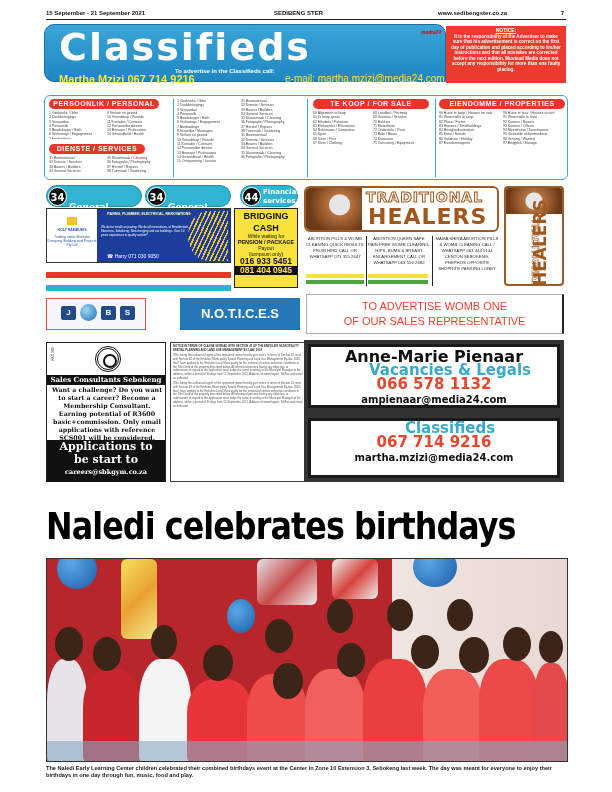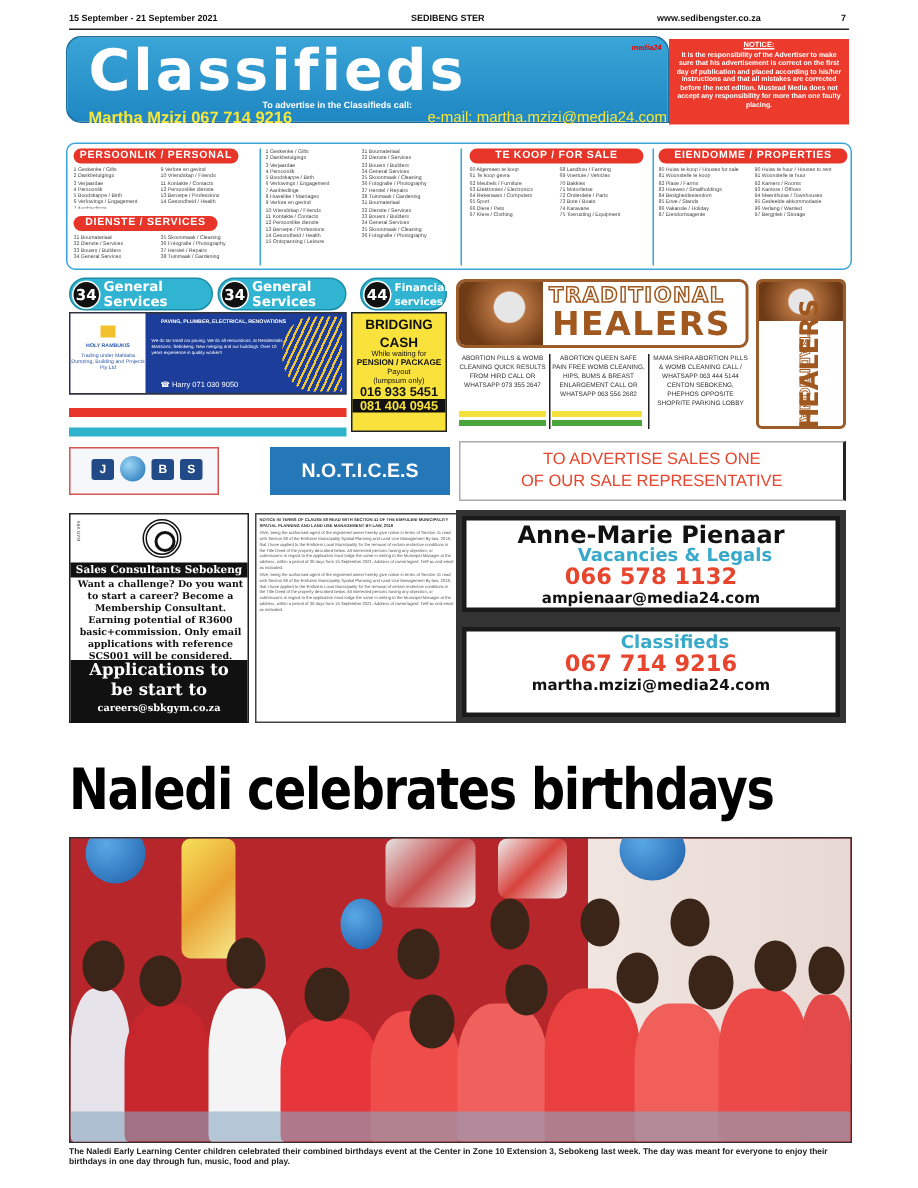--- a/index.html
+++ b/index.html
@@ -24,21 +24,21 @@
   .notice-box .notice-title { font-size: 5px; text-decoration: underline; }
 
   
   .index-area { left: 44px; top: 95px; width: 524px; height: 85px; border: 1px solid #3aa5d8; border-radius: 6px; background: #fff; }
   .cat-pill { position: absolute; height: 10px; background: #e8352a; color: #fff; font-size: 7px; font-weight: bold; text-align: center; line-height: 10px; border-radius: 5px; letter-spacing: 0.5px; }
   .cat-list { position: absolute; font-size: 3.5px; line-height: 4.3px; color: #444; overflow: hidden; }
   .cat-list div { white-space: nowrap; }
   .vline { position: absolute; width: 1px; background: #3aa5d8; }
 
   
-  .svc-pill { position: absolute; height: 22px; background: #31b4d1; border-radius: 11px; color: #fff; font-weight: bold; font-family: "DejaVu Sans", sans-serif; font-size: 9px; line-height: 10px; padding-left: 22px; padding-top: 1px; border: 1px solid #1d8ea8; }
+  .svc-pill { position: absolute; height: 22px; background: #31b4d1; border-radius: 11px; color: #fff; font-weight: bold; font-family: "DejaVu Sans", sans-serif; font-size: 9px; line-height: 10px; padding-left: 22px; padding-top: 16px; border: 1px solid #1d8ea8; }
   .svc-num { position: absolute; left: 1px; top: 1px; width: 19px; height: 19px; border-radius: 50%; background: #111; color: #fff; font-size: 10px; text-align: center; line-height: 19px; border: 1px solid #fff; }
 
   .plumber-ad { left: 46px; top: 208px; width: 185px; height: 55px; background: #1c3d9a; border: 1px solid #333; }
   .plumber-left { position: absolute; left: 0; top: 0; width: 50px; height: 100%; background: #fff; font-size: 3.5px; color: #2f5aa8; text-align: center; padding-top: 8px; }
   .plumber-logo { width: 10px; height: 8px; background: #f2c12e; margin: 0 auto 3px; }
   .plumber-head { position: absolute; left: 56px; top: 3px; width: 92px; font-size: 3.5px; color: #fff; font-weight: bold; text-align: center; line-height: 5px; }
   .plumber-body { position: absolute; left: 54px; top: 16px; width: 90px; font-size: 3px; color: #fff; line-height: 4px; }
   .plumber-phone { position: absolute; left: 60px; top: 44px; font-size: 5px; color: #fff; }
   .plumber-waves { position: absolute; right: 2px; top: 2px; width: 40px; height: 50px; background: repeating-linear-gradient(115deg, #f0c534 0 1.5px, #1c3d9a 1.5px 4px); border-radius: 50% 0 0 50%; }
 
@@ -79,21 +79,21 @@
   .sales-body { position: absolute; left: 2px; top: 43px; width: 116px; font-family: "DejaVu Serif", serif; font-size: 6.3px; line-height: 8px; text-align: center; font-weight: bold; }
   .sales-apply { position: absolute; left: 0; top: 97px; width: 100%; height: 42px; background: #111; color: #fff; text-align: center; font-family: "DejaVu Serif", serif; }
   .sales-apply .a1 { font-size: 11px; font-weight: bold; line-height: 12px; padding-top: 1px; }
   .sales-apply .a2 { font-size: 6.5px; font-weight: bold; margin-top: 2px; text-align: center; }
 
   .legal-notice { left: 170px; top: 342px; width: 136px; height: 140px; border: 1px solid #444; background: #fff; padding: 2px; font-size: 2.8px; line-height: 3.7px; color: #555; overflow: hidden; }
   .legal-notice .lh { font-weight: bold; color: #333; margin-bottom: 2px; }
 
   .contact-card { left: 308px; width: 252px; border: 3px solid #1a1a1a; background: #fff; text-align: center; font-family: "DejaVu Sans", sans-serif; font-weight: bold; }
   .contact-card .cn { font-size: 16px; color: #111; line-height: 16px; }
-  .contact-card .cr { font-size: 12px; color: #38a9c9; line-height: 11px; margin-left: 32px; }
+  .contact-card .cr { font-size: 15px; color: #38a9c9; line-height: 11px; margin-left: 32px; }
   .contact-card .cp { font-size: 15px; color: #e8452e; line-height: 17px; }
   .contact-card .ce { font-size: 10px; color: #111; line-height: 13px; }
   .contact-wrap { left: 304px; top: 340px; width: 260px; height: 142px; background: #333; }
 
   .headline { left: 46px; top: 506px; width: 540px; font-family: "Liberation Sans Narrow", "DejaVu Sans Condensed", "Liberation Sans", sans-serif; font-weight: bold; font-size: 38px; line-height: 40px; color: #000; letter-spacing: -1px; transform: scaleX(0.93); transform-origin: left; }
 
   .photo { left: 46px; top: 558px; width: 522px; height: 204px; border: 1px solid #333; overflow: hidden; background: #b7262a; }
   .photo .wall-right { position: absolute; right: 0; top: 0; width: 175px; height: 150px; background: linear-gradient(90deg, #f0e5e0, #e8d8d4); }
   .photo .balloon { position: absolute; border-radius: 50%; background: radial-gradient(circle at 35% 35%, #5aa8e6, #1c5ea8); }
   .photo .foil { position: absolute; background: linear-gradient(135deg, #f6e15a, #e9a132, #f5e98a); border-radius: 6px; }
@@ -303,22 +303,22 @@
 <div class="stripe" style="left:368px;top:274px;width:60px;height:4px;background:#f3e23a"></div>
 <div class="stripe" style="left:368px;top:280px;width:60px;height:4px;background:#4aa63c"></div>
 
 <div class="abs healers-vertical">
   <div class="vimg"></div>
   <div class="vt1">TRADITIONAL</div>
   <div class="vt2">HEALERS</div>
 </div>
 
 <div class="abs advertise-box">
-  <div>TO ADVERTISE SALES ONE</div>
-  <div>OF OUR SALE REPRESENTATIVE</div>
+  <div>TO ADVERTISE WOMB ONE</div>
+  <div>OF OUR SALES REPRESENTATIVE</div>
 </div>
 
 <div class="abs sales-ad">
   <div class="sales-side">SBK GYM</div>
   <div class="sales-logo"></div>
   <div class="sales-title">Sales Consultants Sebokeng</div>
   <div class="sales-body">Want a challenge? Do you want to start a career? Become a Membership Consultant. Earning potential of R3600 basic+commission. Only email applications with reference SCS001 will be considered.</div>
   <div class="sales-apply">
     <div class="a1">Applications to</div>
     <div class="a1">be start to</div>

